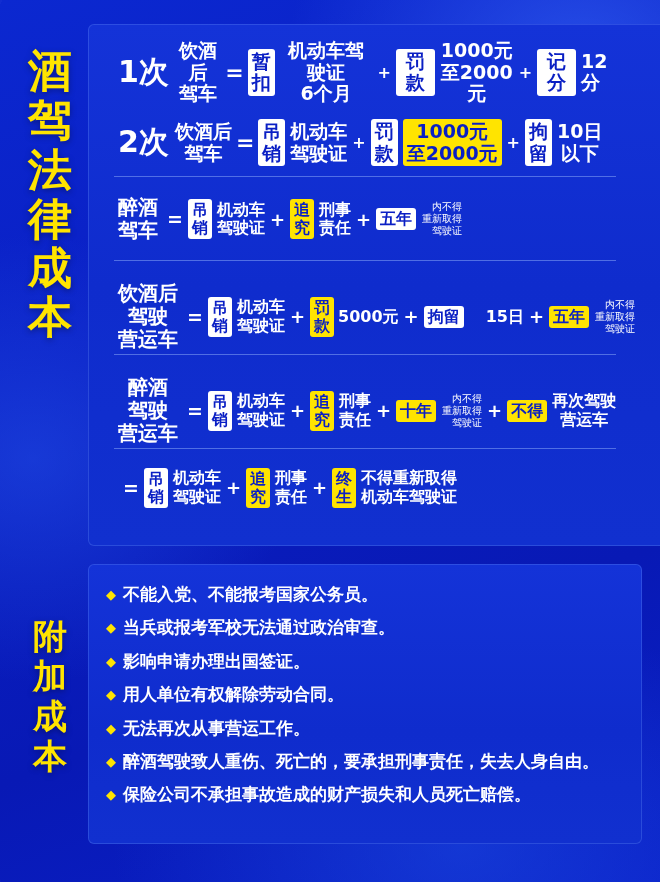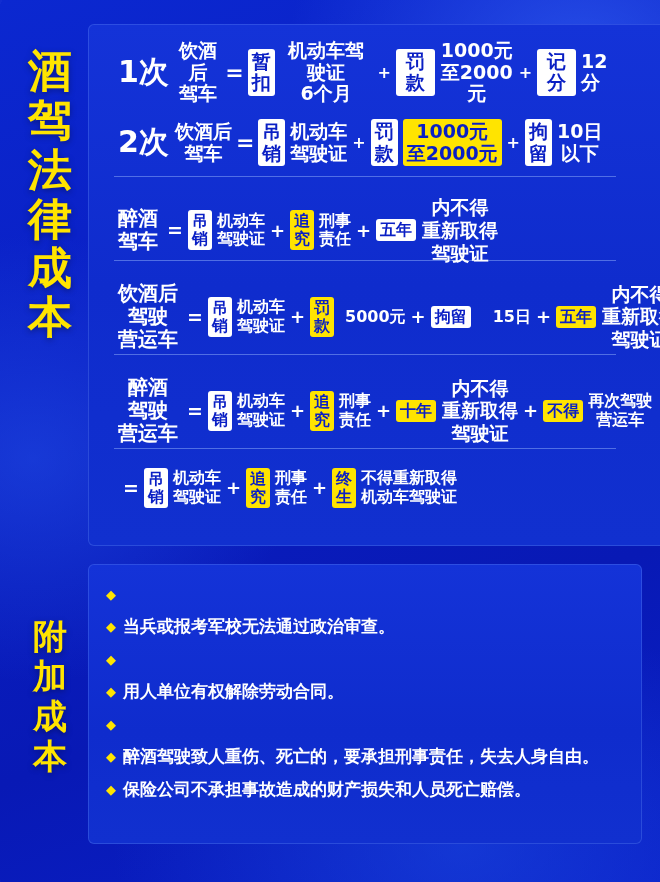--- a/index.html
+++ b/index.html
@@ -123,21 +123,21 @@
     font-weight: bold;
     font-size: 20px;
     line-height: 1.16;
     text-align: center;
     margin-right: 4px;
   }
   .lrow .eq { color: #fff; font-size: 19px; margin: 0 5px; font-weight: bold; }
   .lrow .plus { color: #fff; font-size: 18px; margin: 0 5px; font-weight: bold; }
   .lrow .wh, .lrow .hl { font-size: 16px; }
   .lrow .plain { color: #fff; font-size: 16px; font-weight: bold; line-height: 1.16; text-align: center; }
-  .lrow .note { color: #fff; font-size: 19px; font-weight: bold; line-height: 1.2; text-align: center; }
+  .lrow .note { color: #fff; font-size: 10px; font-weight: normal; line-height: 1.2; text-align: right; }
 
   
   .section2 {
     position: absolute;
     left: 0; top: 556px; right: 0;
     height: 300px;
   }
   .title-vert2 {
     position: absolute;
     left: 20px;
@@ -311,21 +311,21 @@
         </div>
         <div class="plain" style="margin-left:5px">
           <span>机动车</span><br>
           <span>驾驶证</span>
         </div>
         <div class="plus">+</div>
         <div class="hl">
           <span>罚</span><br>
           <span>款</span>
         </div>
-        <div class="plain" style="margin-left:11px">5000元</div>
+        <div class="plain" style="margin-left:4px">5000元</div>
         <div class="plus">+</div>
         <div class="wh">拘留</div>
         <div class="plain" style="margin-left:22px">15日</div>
         <div class="plus">+</div>
         <div class="hl">五年</div>
         <div class="note" style="margin-left:6px">
           <span>内不得</span><br>
           <span>重新取得</span><br>
           <span>驾驶证</span>
         </div>
@@ -408,34 +408,37 @@
     <div class="title-vert2">
       <span>附</span>
       <span>加</span>
       <span>成</span>
       <span>本</span>
     </div>
 
     <div class="card2">
       <div class="bullet-item">
         <span class="bullet-mark">◆</span>
+        <span>不能入党、不能报考国家公务员。</span>
       </div>
       <div class="bullet-item">
         <span class="bullet-mark">◆</span>
         <span>当兵或报考军校无法通过政治审查。</span>
       </div>
       <div class="bullet-item">
         <span class="bullet-mark">◆</span>
+        <span>影响申请办理出国签证。</span>
       </div>
       <div class="bullet-item">
         <span class="bullet-mark">◆</span>
         <span>用人单位有权解除劳动合同。</span>
       </div>
       <div class="bullet-item">
         <span class="bullet-mark">◆</span>
+        <span>无法再次从事营运工作。</span>
       </div>
       <div class="bullet-item">
         <span class="bullet-mark">◆</span>
         <span>醉酒驾驶致人重伤、死亡的，要承担刑事责任，失去人身自由。</span>
       </div>
       <div class="bullet-item">
         <span class="bullet-mark">◆</span>
         <span>保险公司不承担事故造成的财产损失和人员死亡赔偿。</span>
       </div>
     </div>

